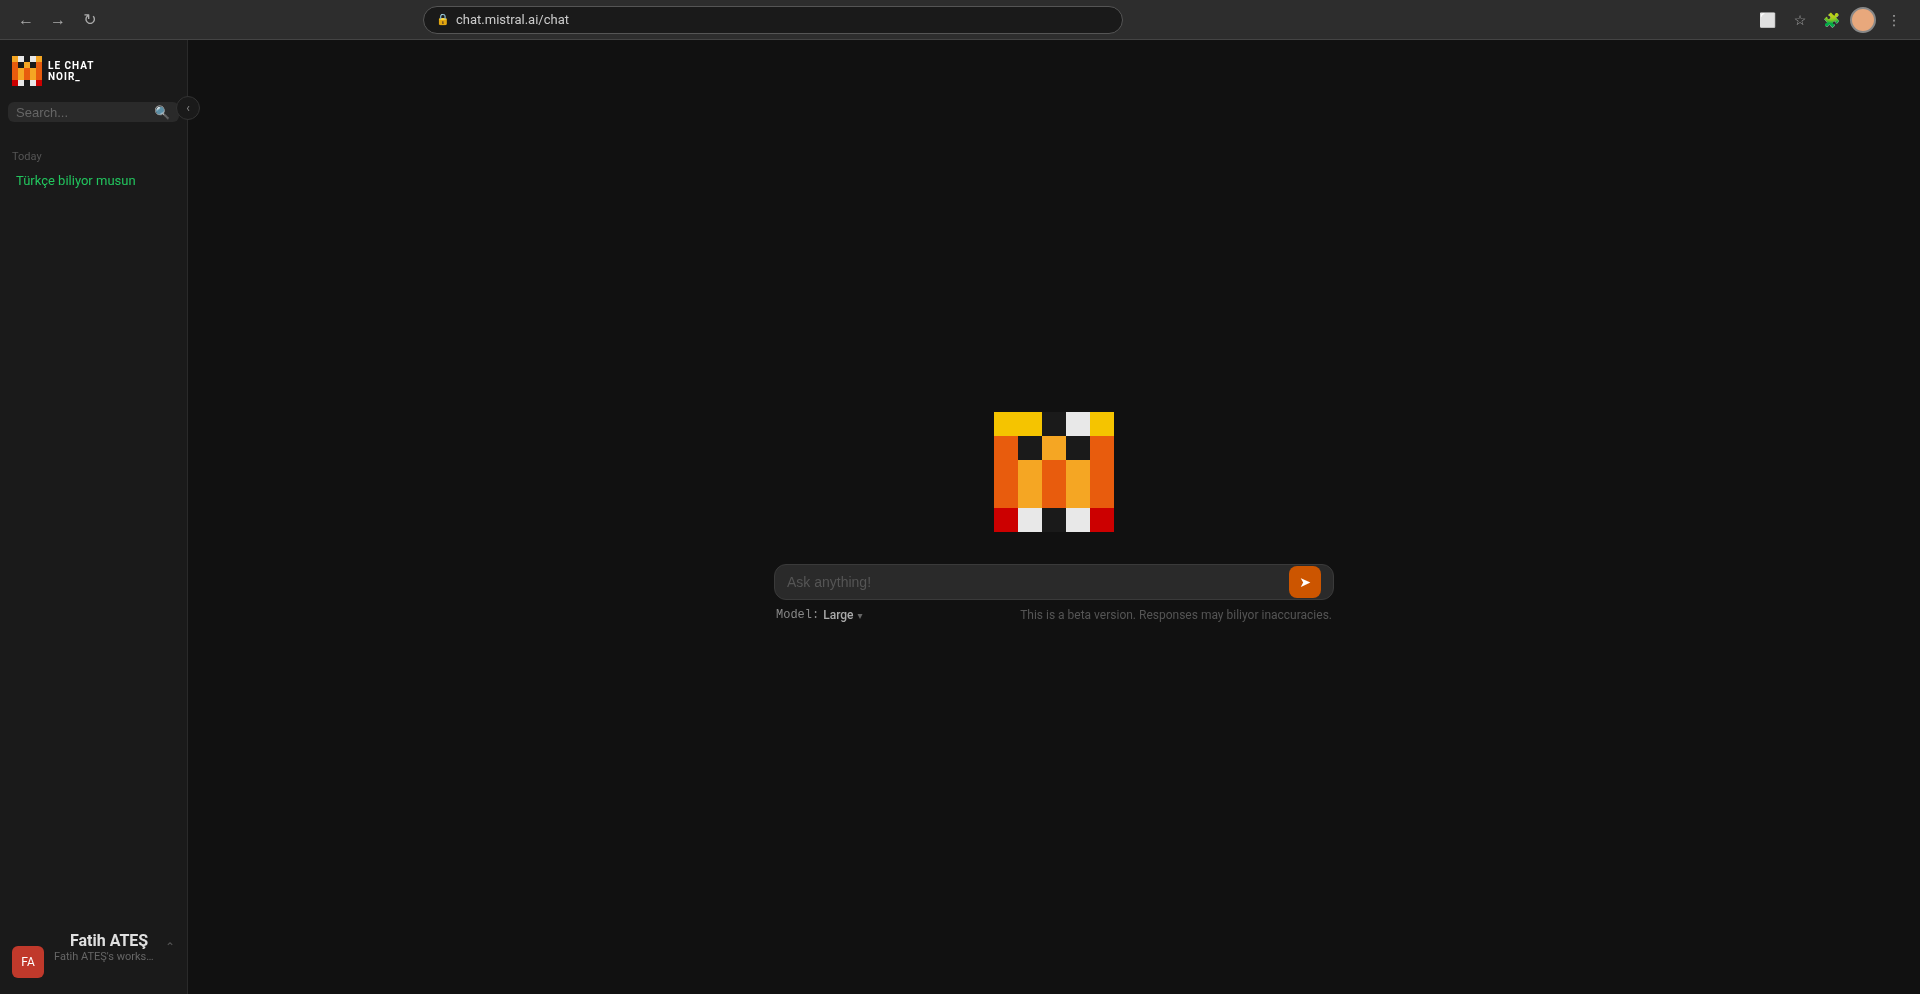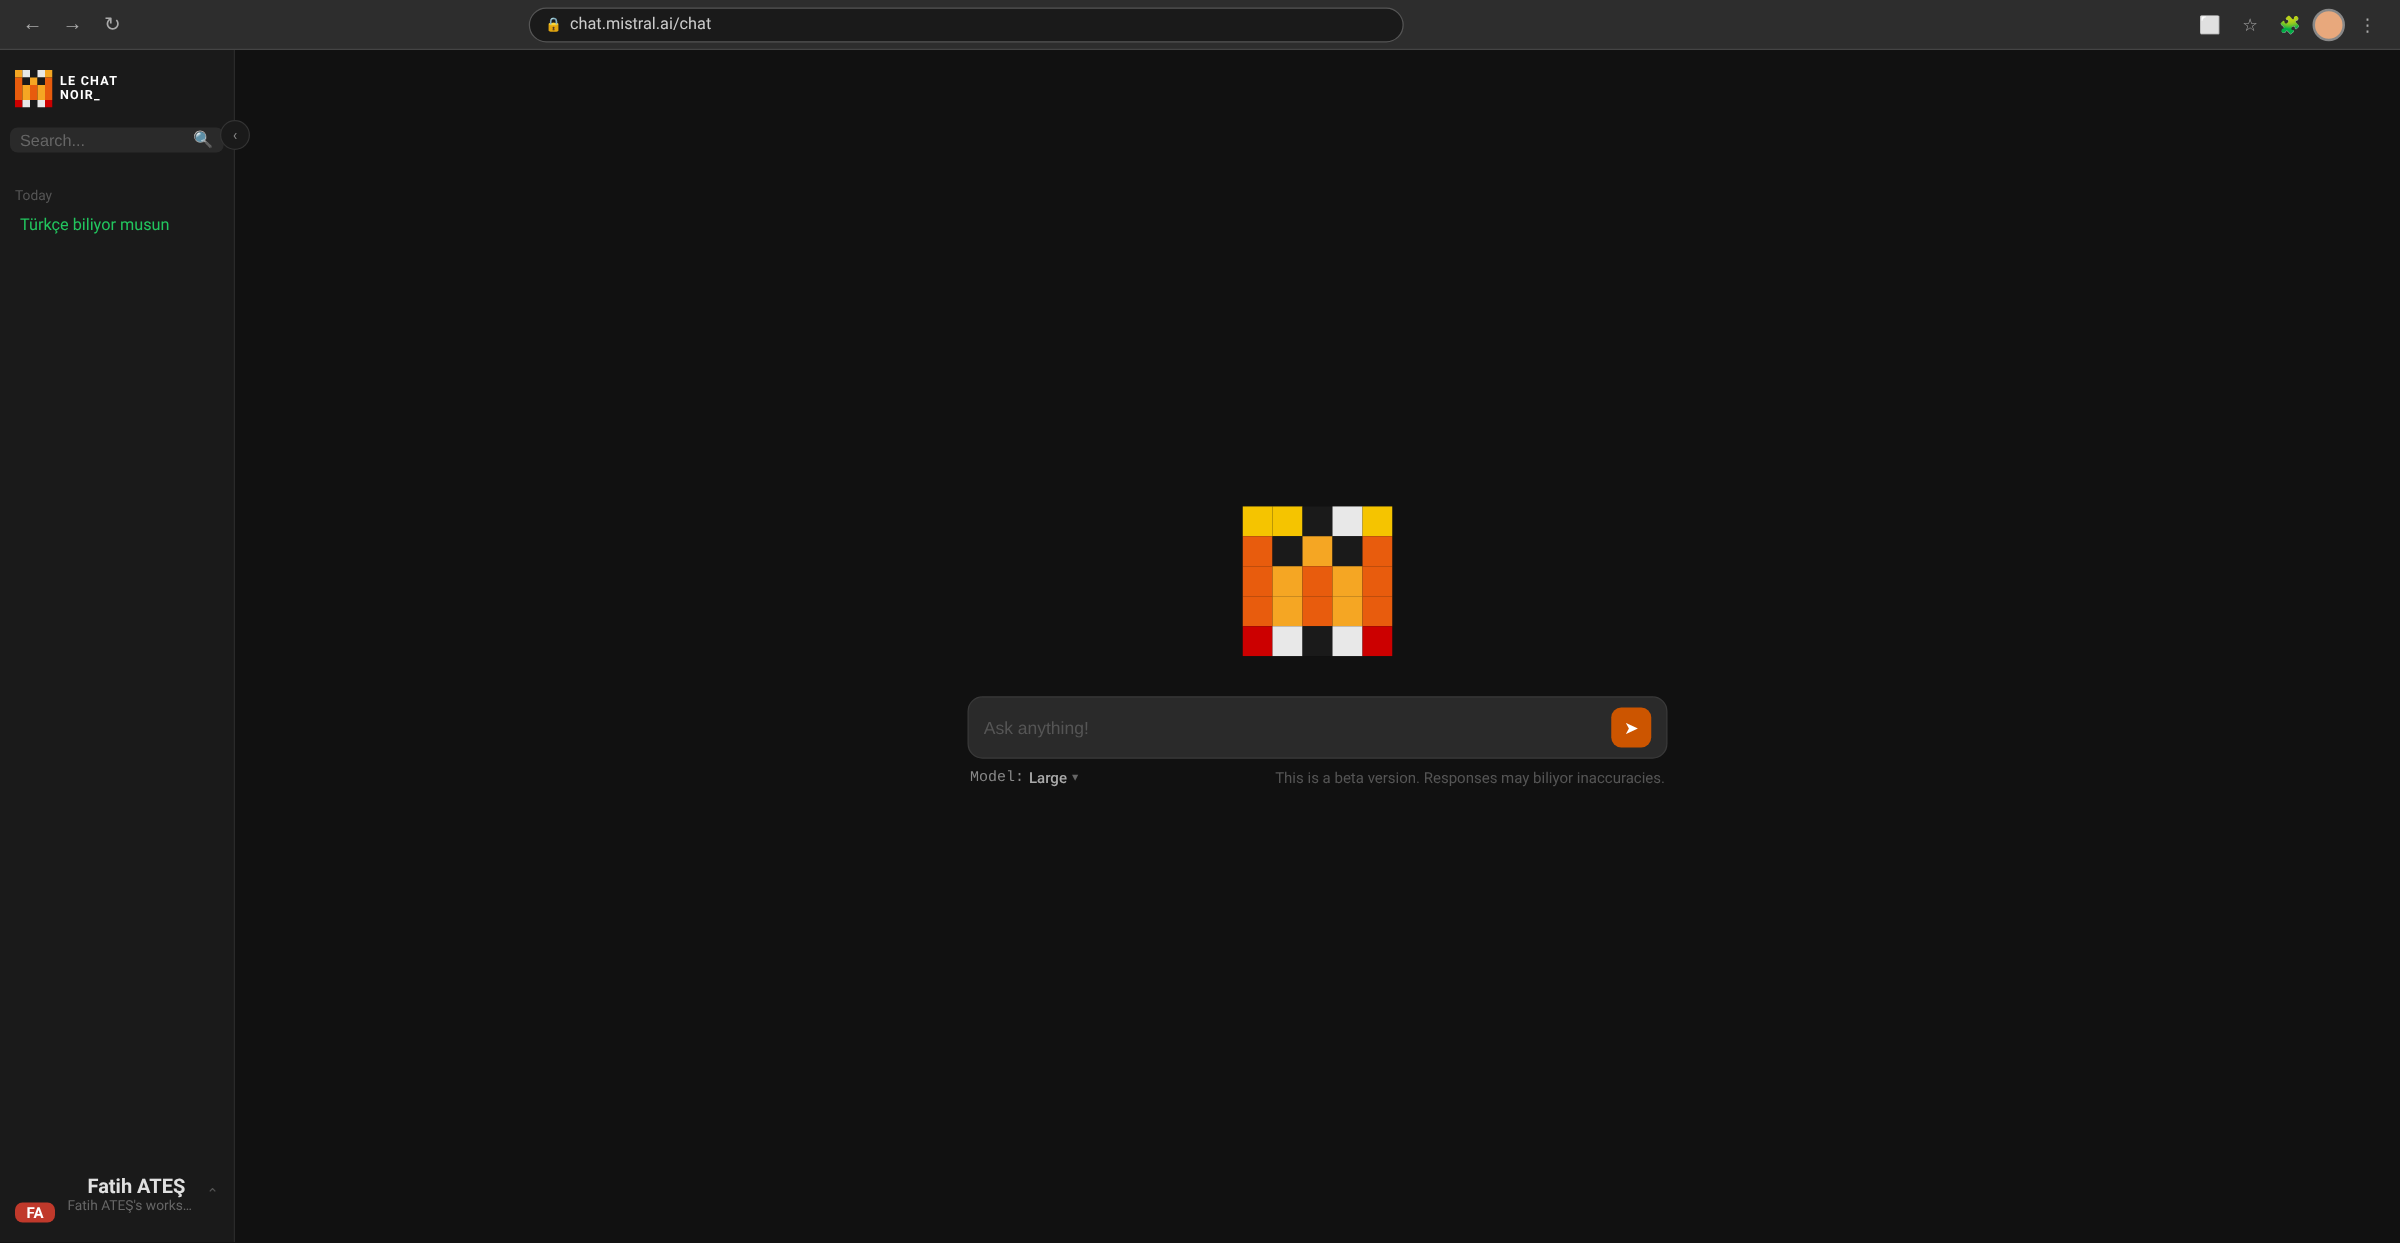--- a/index.html
+++ b/index.html
@@ -214,29 +214,29 @@
       display: flex;
       align-items: center;
       gap: 10px;
       cursor: pointer;
       border-radius: 6px;
       margin: auto 4px 4px;
     }
 
     .user-avatar {
       width: 32px;
-      height: 16px;
+      height: 32px;
       border-radius: 6px;
       background: #c0392b;
       color: white;
       display: flex;
       align-items: center;
       justify-content: center;
       font-size: 12px;
-      font-weight: 700;
+      font-weight: 400;
       flex-shrink: 0;
       margin-top: 31px;
     }
 
     .user-info {
       flex: 1;
       min-width: 0;
     }
 
     .user-name {
@@ -314,21 +314,21 @@
       max-width: 580px;
     }
 
     .chat-input-wrapper {
       background: #2a2a2a;
       border: 1px solid #3a3a3a;
       border-radius: 12px;
       display: flex;
       align-items: center;
       padding: 0 12px;
-      height: 50px;
+      height: 36px;
       gap: 8px;
     }
 
     .chat-input {
       flex: 1;
       background: transparent;
       border: none;
       outline: none;
       color: #888;
       font-size: 14px;

